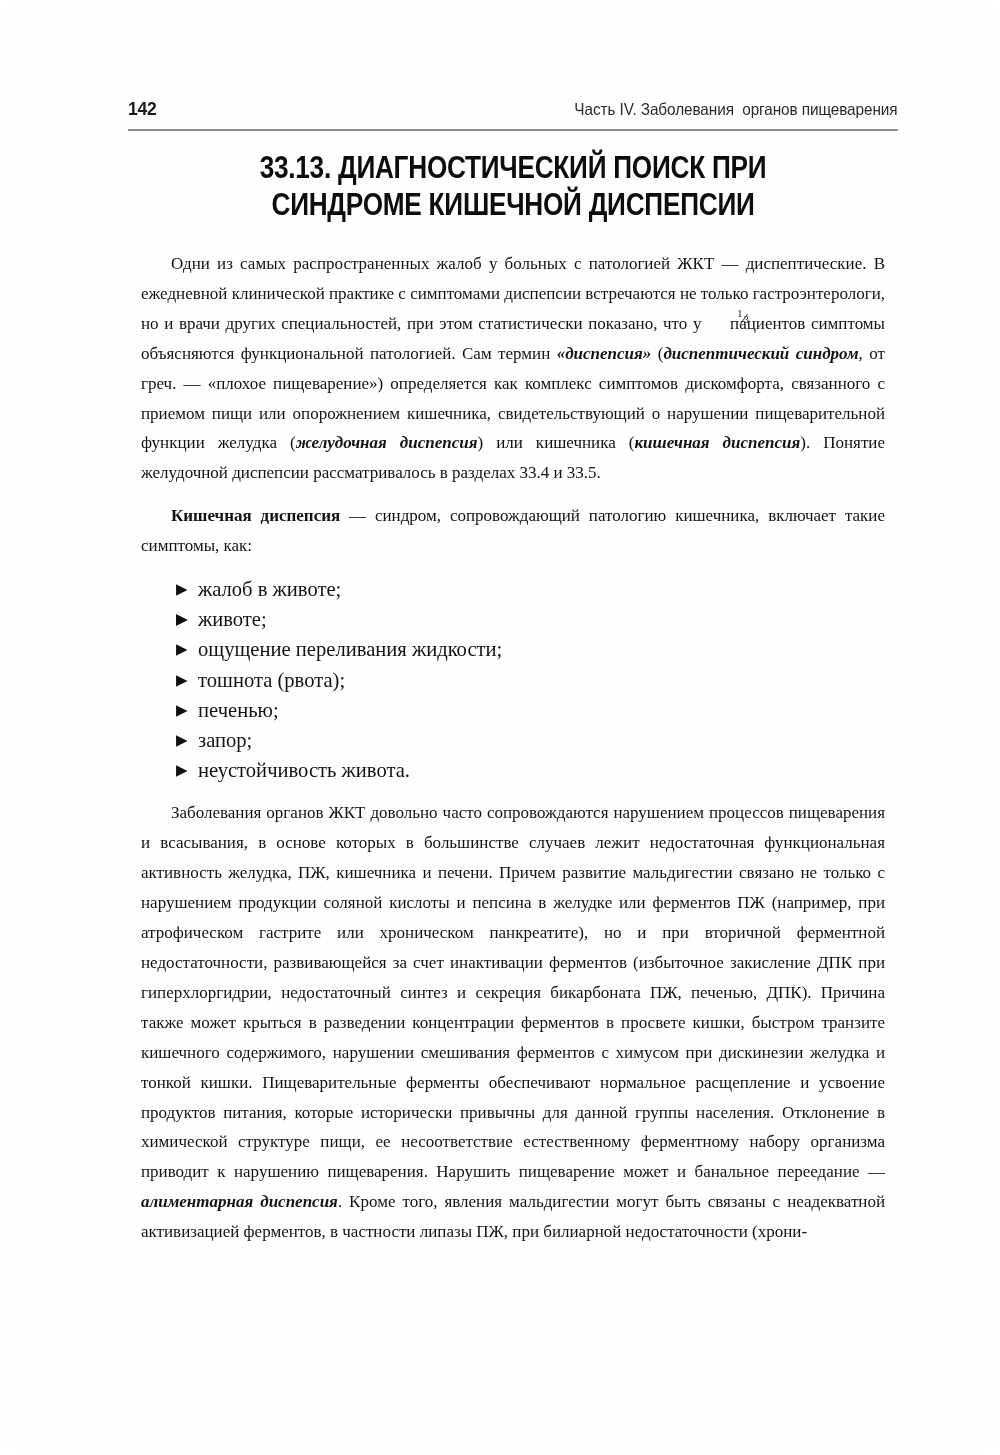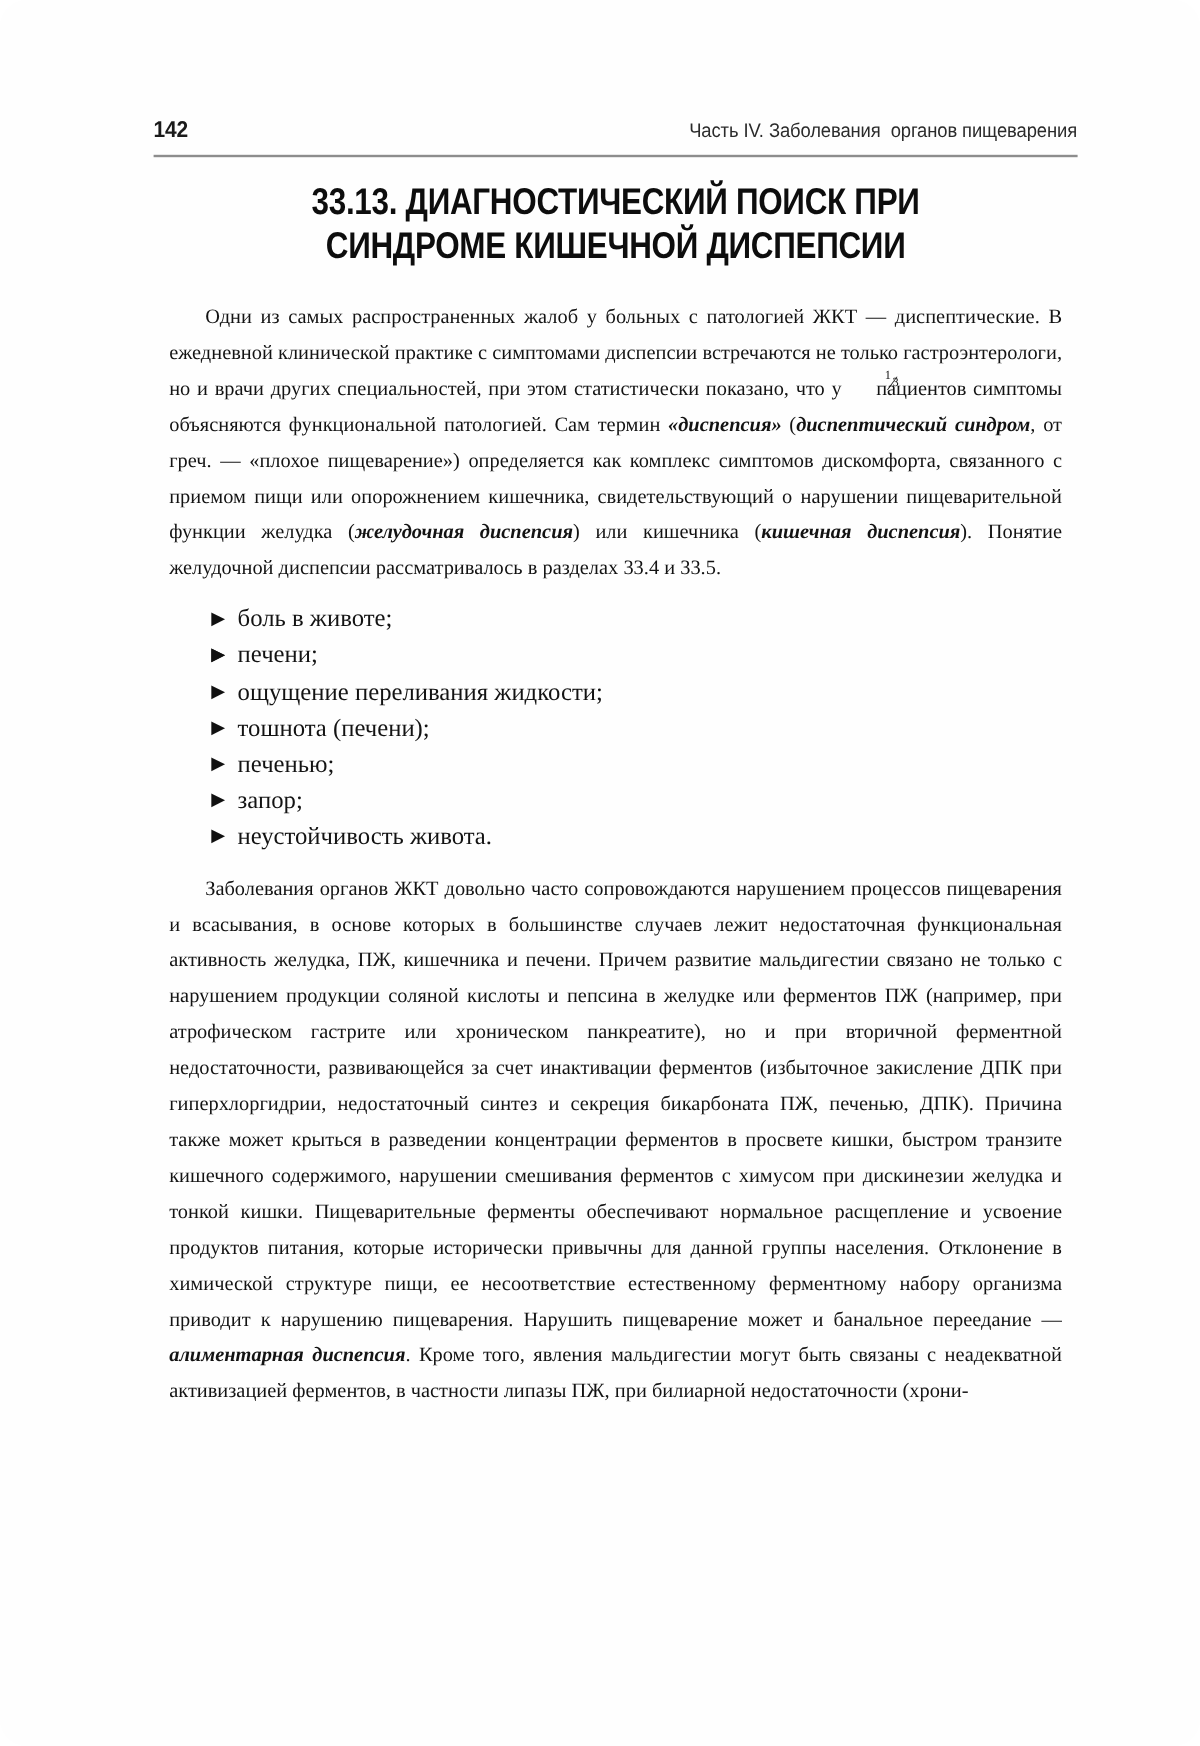--- a/index.html
+++ b/index.html
@@ -169,27 +169,28 @@
     <span class="head-title">Часть IV. Заболевания  органов пищеварения</span>
   </div>
   <div class="head-rule"></div>
 
   <h1 class="section-title">33.13. Диагностический поиск при синдроме кишечной диспепсии</h1>
 
   <div class="body-col">
 
     <p class="para"><span>Одни из самых распространенных жалоб у больных с патологией ЖКТ — диспептические. В ежедневной клинической практике с симптомами диспепсии встречаются не только гастроэнтерологи, но и врачи других специальностей, при этом статистически показано, что у </span><span class="frac"><span class="num">1</span><span class="sl">⁄</span><span class="den">3</span></span><span> пациентов симптомы объясняются функциональной патологией. Сам термин </span><i class="bi">«диспепсия»</i><span> (</span><i class="bi">диспептический синдром</i><span>, от греч. — «плохое пищеварение») определяется как комплекс симптомов дискомфорта, связанного с приемом пищи или опорожнением кишечника, свидетельствующий о нарушении пищеварительной функции желудка (</span><i class="bi">желудочная диспепсия</i><span>) или кишечника (</span><i class="bi">кишечная диспепсия</i><span>). Понятие желудочной диспепсии рассматривалось в разделах 33.4 и 33.5.</span></p>
 
+    <p class="para"><b class="bold">Кишечная диспепсия</b><span> — синдром, сопровождающий патологию кишечника, включает такие симптомы, как:</span></p>
 
     <ul class="symptoms">
-      <li><span class="tri">▶</span><span>боль в животе;</span></li>
+      <li><span class="tri">▶</span><span>жалоб в животе;</span></li>
       <li><span class="tri">▶</span></li>
-      <li><span class="tri">▶</span><span>печени;</span></li>
+      <li><span class="tri">▶</span><span>животе;</span></li>
       <li><span class="tri">▶</span><span>ощущение переливания жидкости;</span></li>
-      <li><span class="tri">▶</span><span>тошнота (печени);</span></li>
+      <li><span class="tri">▶</span><span>тошнота (рвота);</span></li>
       <li><span class="tri">▶</span><span>печенью;</span></li>
       <li><span class="tri">▶</span><span>запор;</span></li>
       <li><span class="tri">▶</span><span>неустойчивость живота.</span></li>
     </ul>
 
 
     <p class="para"><span>Заболевания органов ЖКТ довольно часто сопровождаются нарушением процессов пищеварения и всасывания, в основе которых в большинстве случаев лежит недостаточная функциональная активность желудка, ПЖ, кишечника и печени. Причем развитие мальдигестии связано не только с нарушением продукции соляной кислоты и пепсина в желудке или ферментов ПЖ (например, при атрофическом гастрите или хроническом панкреатите), но и при вторичной ферментной недостаточности, развивающейся за счет инактивации ферментов (избыточное закисление ДПК при гиперхлоргидрии, недостаточный синтез и секреция бикарбоната ПЖ, печенью, ДПК). Причина также может крыться в разведении концентрации ферментов в просвете кишки, быстром транзите кишечного содержимого, нарушении смешивания ферментов с химусом при дискинезии желудка и тонкой кишки. Пищеварительные ферменты обеспечивают нормальное расщепление и усвоение продуктов питания, которые исторически привычны для данной группы населения. Отклонение в химической структуре пищи, ее несоответствие естественному ферментному набору организма приводит к нарушению пищеварения. Нарушить пищеварение может и банальное переедание — </span><i class="bi">алиментарная диспепсия</i><span>. Кроме того, явления мальдигестии могут быть связаны с неадекватной активизацией ферментов, в частности липазы ПЖ, при билиарной недостаточности (хрони-</span></p>
 
   </div>
 </div>

